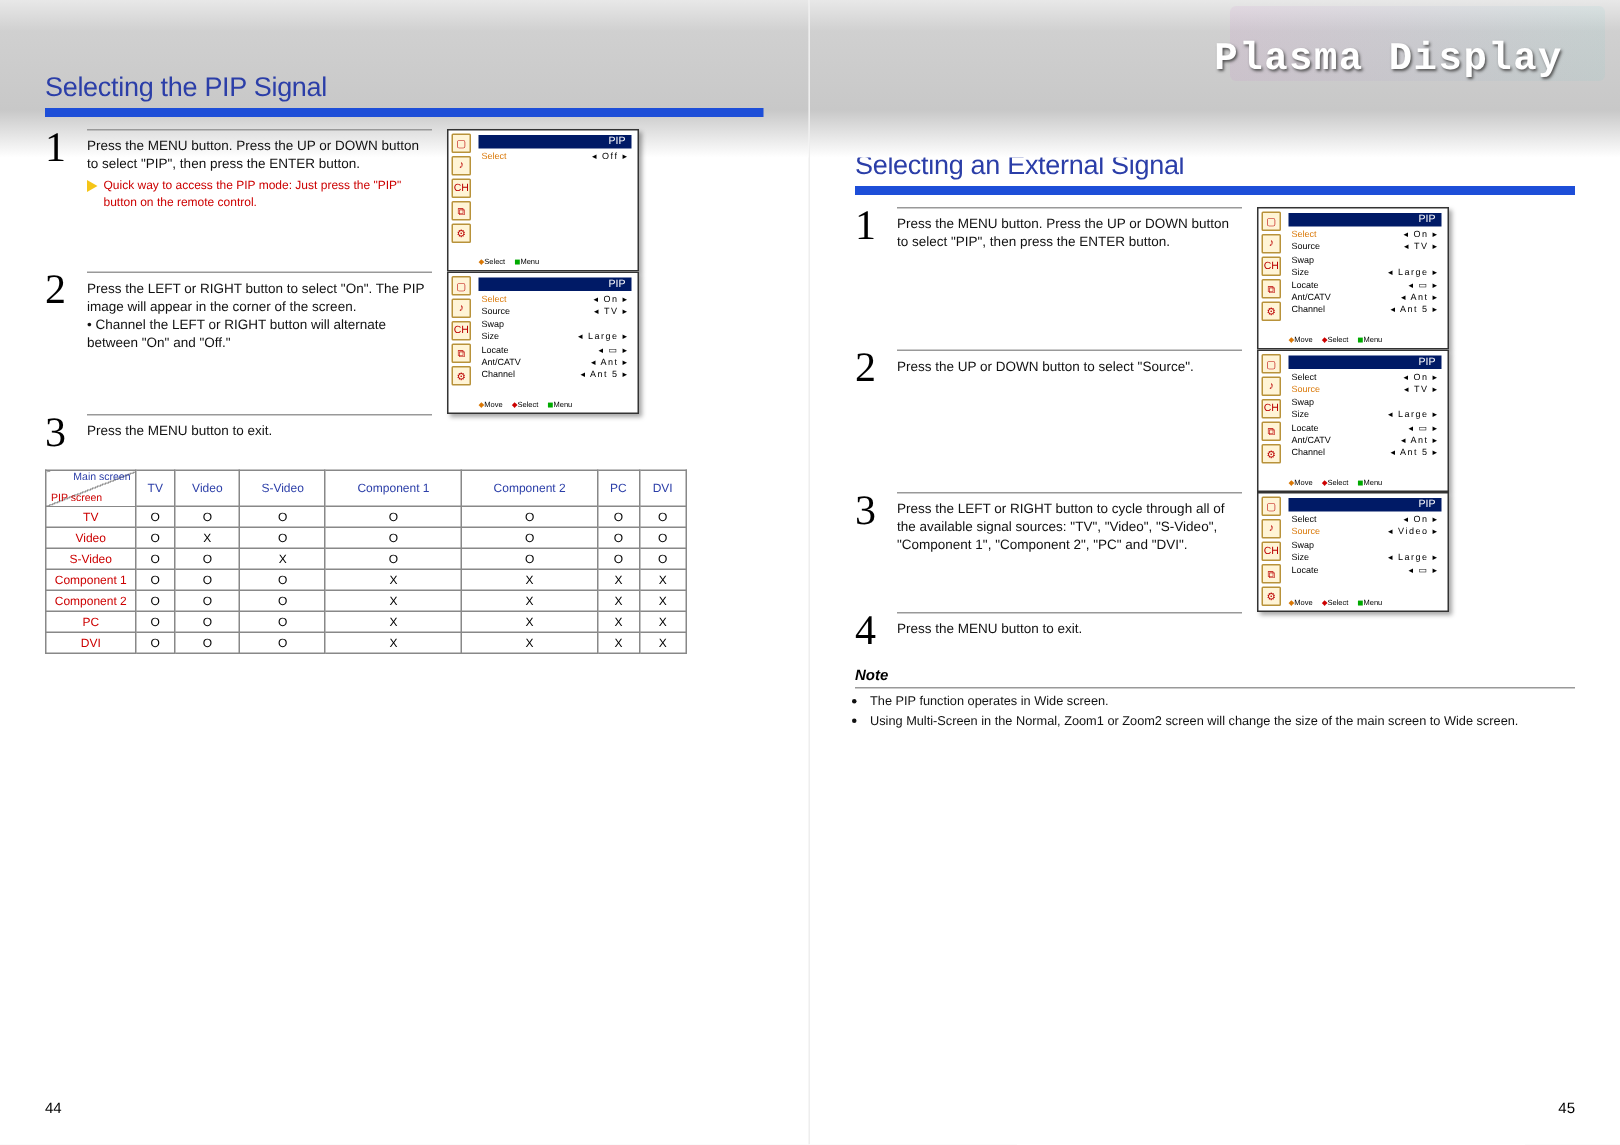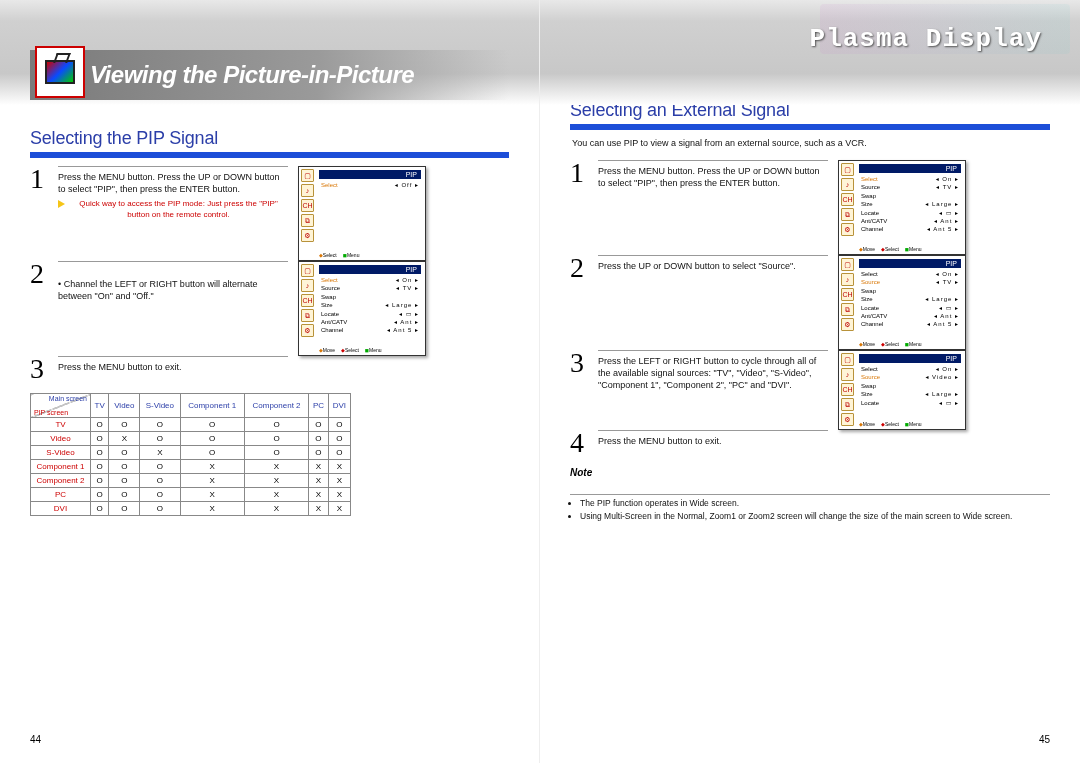--- a/index.html
+++ b/index.html
@@ -119,21 +119,20 @@
     border-top: 0.5px solid #999;
     padding-top: 4px;
     color: #111;
   }
   .step-tip {
     margin-top: 4px;
     color: #c00;
     font-size: 8px;
     display: flex;
     gap: 4px;
-    text-align: center;
   }
   .tip-arrow {
     display: inline-block;
     width: 0; height: 0;
     border-top: 4px solid transparent;
     border-bottom: 4px solid transparent;
     border-left: 7px solid #f5c518;
     margin-top: 1px;
   }
   .osd {
@@ -159,63 +158,57 @@
   .osd-footer .dot { color: #d97706; }
   .osd-footer .dot2 { color: #c00; }
   .osd-footer .dot3 { color: #0a0; }
 
   .step-row { display: flex; gap: 10px; align-items: flex-start; }
 
   .settings-heading { font-size: 9px; font-weight: bold; margin-top: 14px; }
   .legend { font-size: 8px; text-align: right; margin-top: -13px; margin-bottom:3px; line-height:1.2;}
   table.pip {
     border-collapse: collapse;
-    width: 321px;
+    width: 428px;
     font-size: 8px;
     margin-top: 2px;
   }
   table.pip th, table.pip td {
     border: 0.5px solid #888;
     text-align: center;
     padding: 2px 2px;
   }
   table.pip th { font-weight: normal; background: #fff; }
   table.pip .diag {
     background: linear-gradient(to bottom right, #fff 49%, #888 49%, #888 51%, #fff 51%);
     position: relative;
     width: 60px;
     height: 24px;
   }
   .diag .tl { position: absolute; top: 1px; right: 3px; color: #2b3ea8; font-size: 7px; }
   .diag .br { position: absolute; bottom: 1px; left: 3px; color: #c00; font-size: 7px; }
   table.pip td.rowhead { color: #c00; }
   table.pip th.colhead { color: #2b3ea8; }
 
-  .note-heading { font-style: italic; font-weight: bold; font-size: 10px; margin-top: 4px; border-bottom: 0.5px solid #999; padding-bottom: 16px; }
+  .note-heading { font-style: italic; font-weight: bold; font-size: 10px; margin-top: 4px; border-bottom: 0.5px solid #999; padding-bottom: 2px; }
   .note-list { font-size: 8.5px; margin-top: 3px; padding-left: 10px; line-height:1.3;}
   .note-list li { list-style: disc; margin-bottom: 2px; color:#111;}
 
   .page-num-left { position: absolute; bottom: 18px; left: 30px; font-size: 10px; }
   .page-num-right { position: absolute; bottom: 18px; right: 30px; font-size: 10px; }
 
   .right-content { margin-top: 80px; }
   .osd .arrows { letter-spacing: 1px; }
 </style>
 </head>
 <body>
 
 <div class="page page-left">
   <div class="header-banner"></div>
 
-  <div class="title-bar">
-    <div class="title-icon">
-        <div class="tv-glyph"></div>
-      </div>
-    <span class="title-text">Viewing the Picture-in-Picture</span>
-  </div>
 
   <div class="content-wrap">
     <h2 class="section-title">Selecting the PIP Signal</h2>
 
     <div class="step-row">
       <div class="step">
         <div class="step-num">1</div>
         <div class="step-body">
           <span>Press the MENU button. Press the UP or DOWN button to select "PIP", then press the ENTER button.</span>
           <div class="step-tip">
@@ -241,21 +234,21 @@
             <span><span class="dot">◆</span><span>Select</span></span>
             <span><span class="dot3">◼</span><span>Menu</span></span>
           </div>
       </div>
     </div>
 
     <div class="step-row">
       <div class="step">
         <div class="step-num">2</div>
         <div class="step-body">
-          <br>
+          <span>Press the LEFT or RIGHT button to select "On". The PIP image will appear in the corner of the screen.</span><br>
           • <span>Channel the LEFT or RIGHT button will alternate between "On" and "Off."</span>
         </div>
       </div>
       <div class="osd">
         <div class="osd-sidebar">
             <div class="osd-ico">▢</div>
             <div class="osd-ico">♪</div>
             <div class="osd-ico">CH</div>
             <div class="osd-ico">⧉</div>
             <div class="osd-ico">⚙</div>
@@ -402,21 +395,20 @@
 </div>
 
 <div class="page">
   <div class="header-banner">
     <div class="header-chip"></div>
     <span class="brand-text">Plasma Display</span>
   </div>
 
   <div class="right-content">
     <h2 class="section-title">Selecting an External Signal</h2>
-    <p class="intro-line">You can use PIP to view a signal from an external source, such as a VCR.</p>
 
     <div class="step-row">
       <div class="step">
         <div class="step-num">1</div>
         <div class="step-body"><span>Press the MENU button. Press the UP or DOWN button to select "PIP", then press the ENTER button.</span></div>
       </div>
       <div class="osd">
         <div class="osd-sidebar">
             <div class="osd-ico">▢</div>
             <div class="osd-ico">♪</div>

